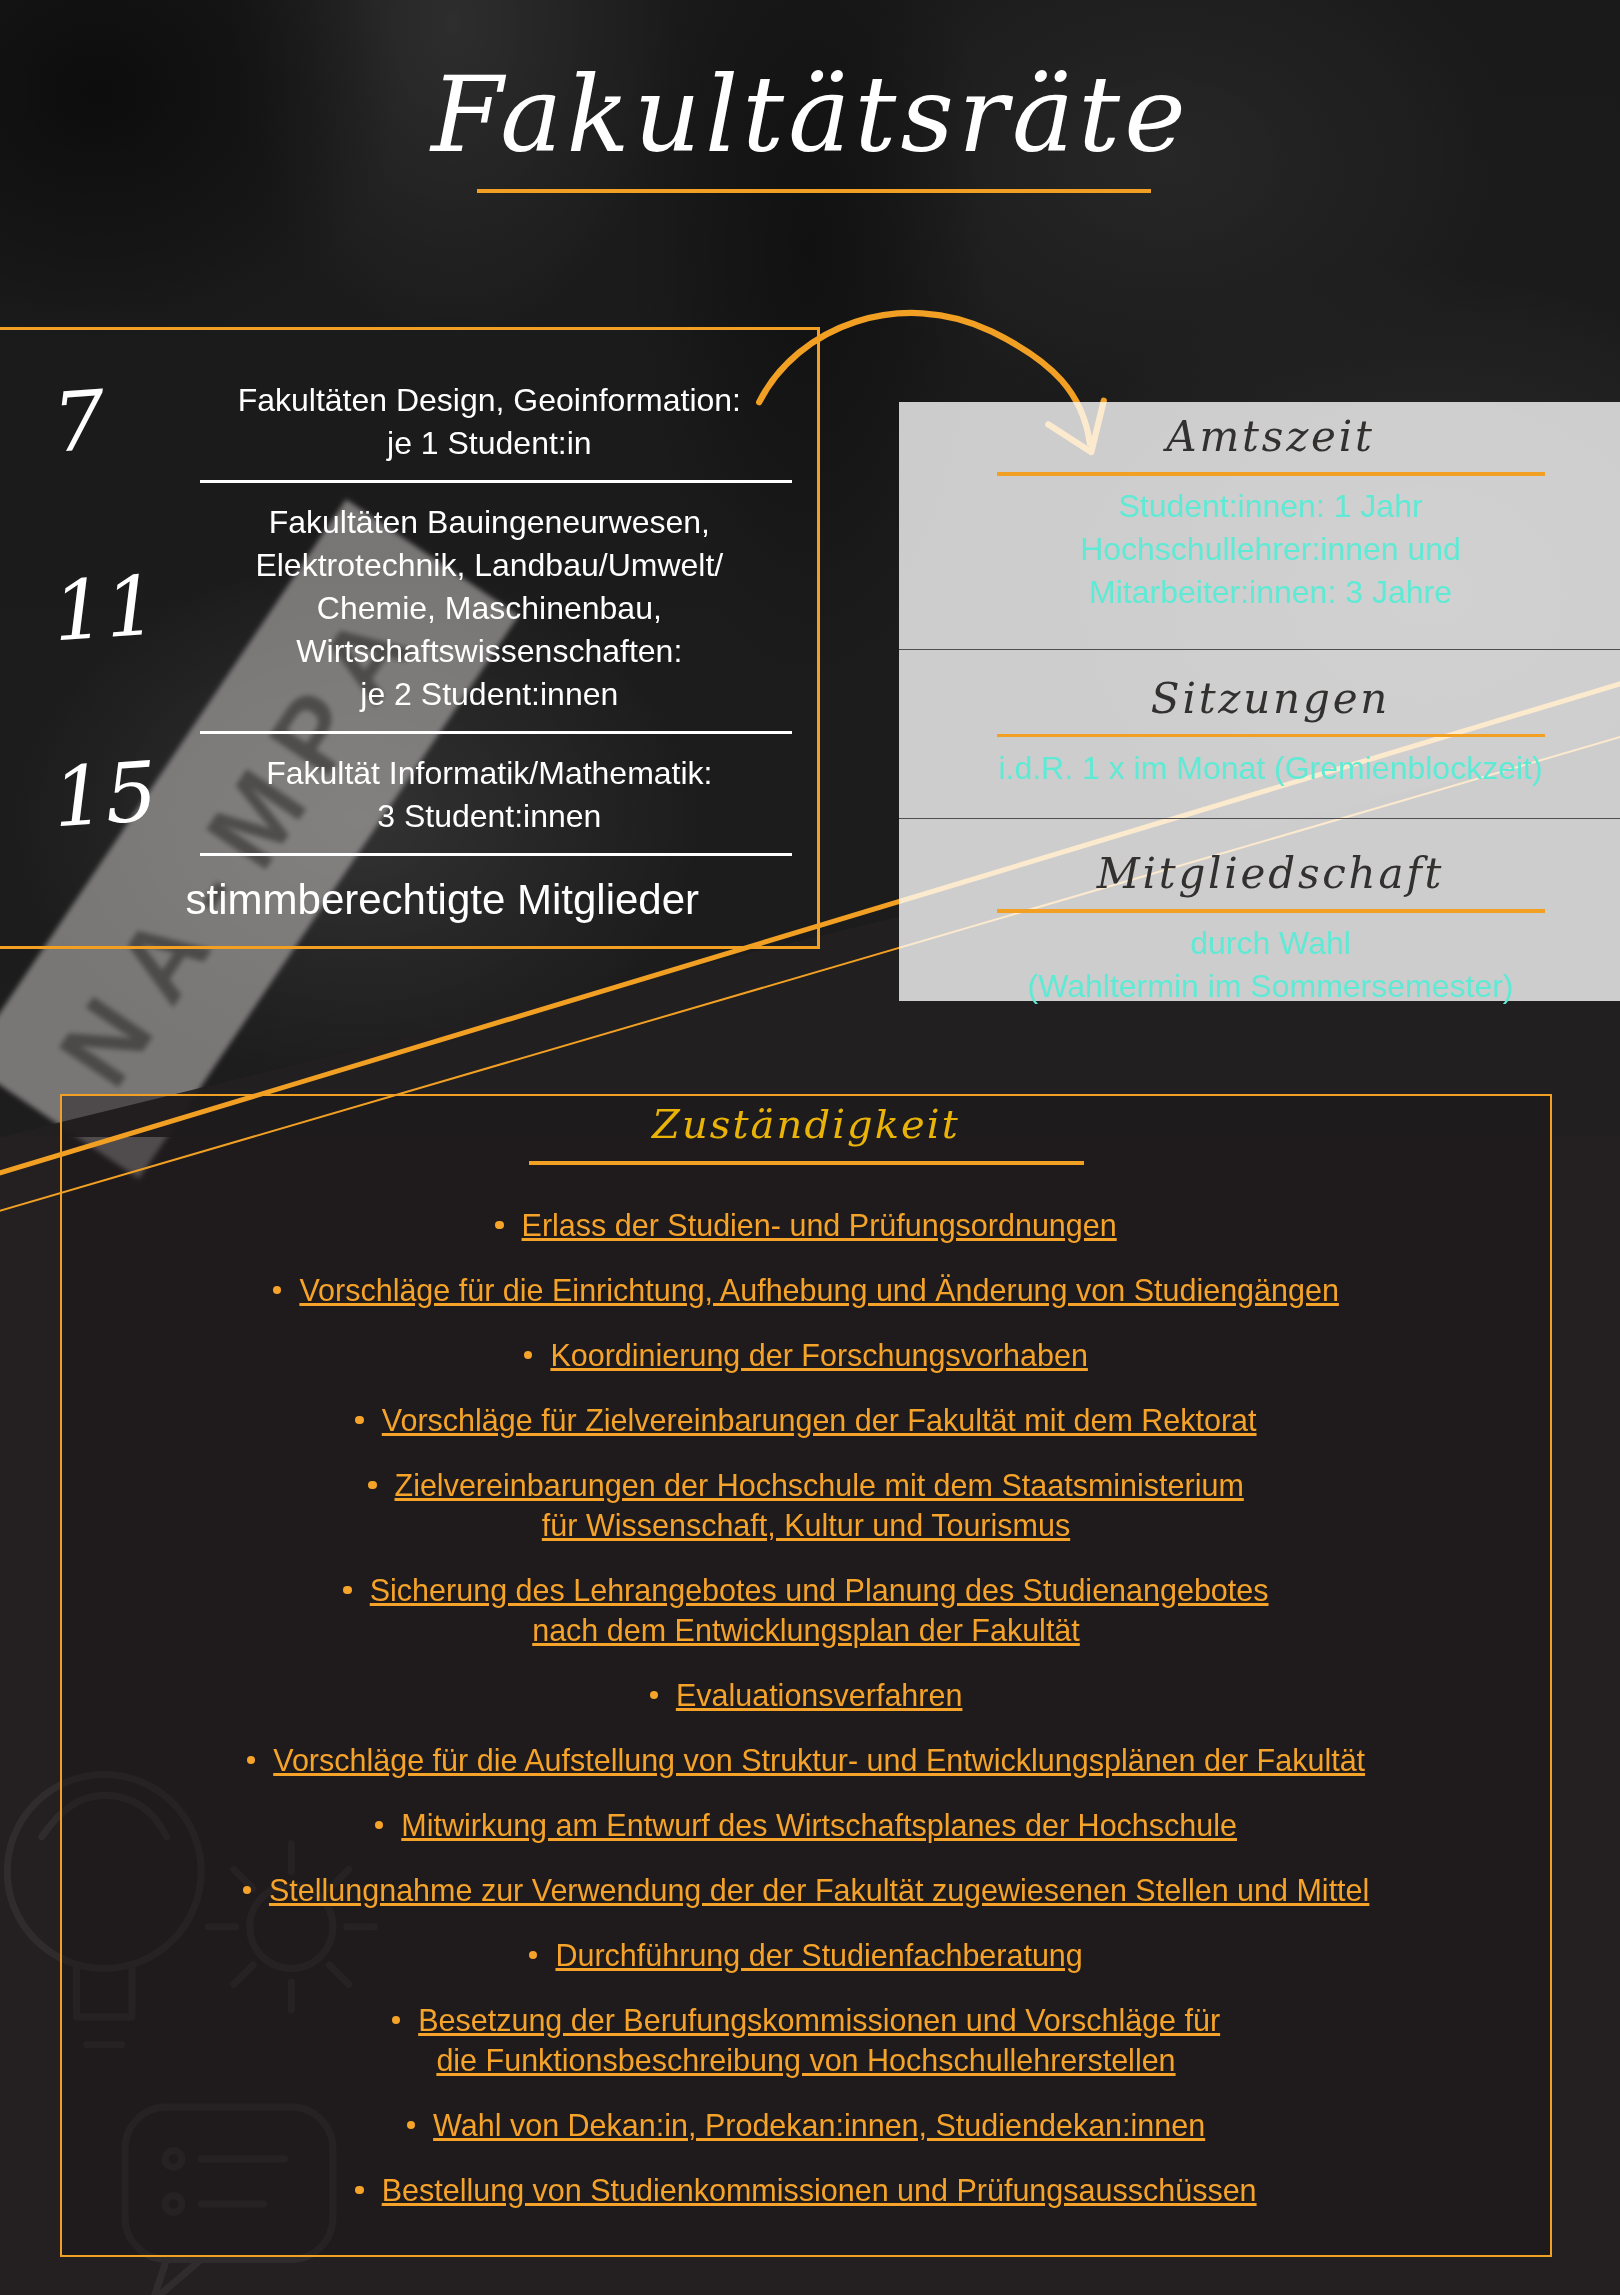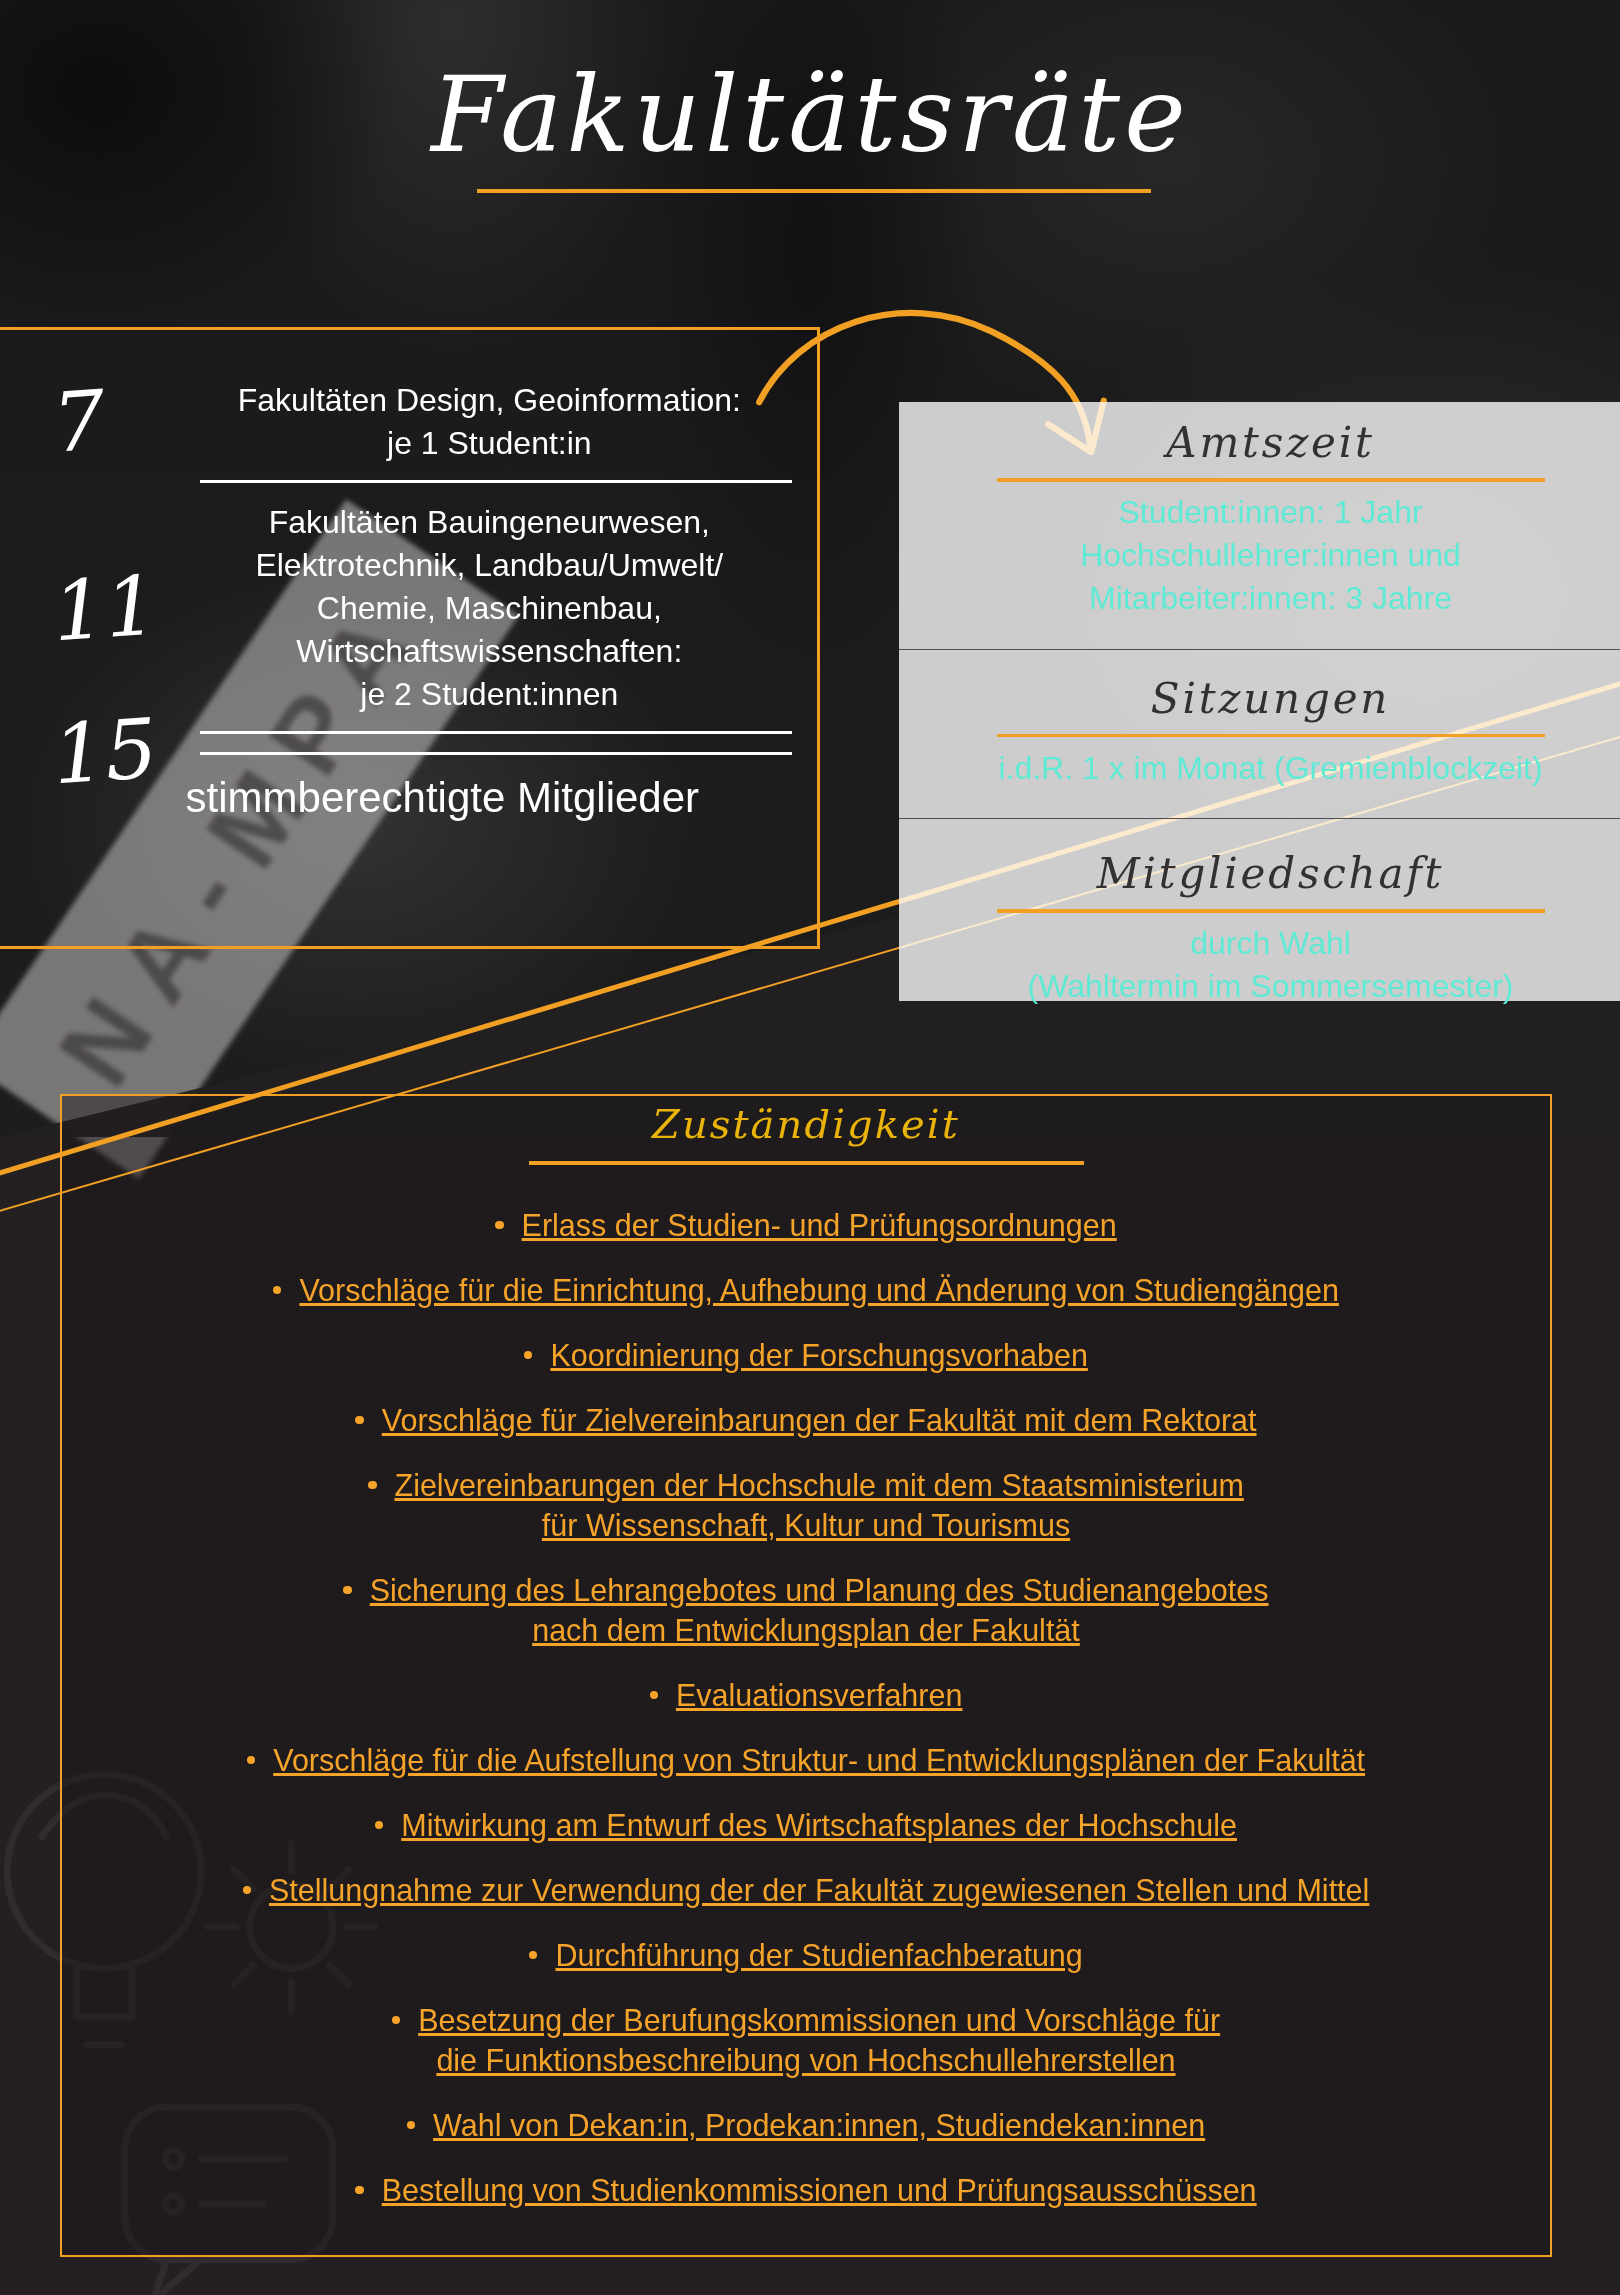--- a/index.html
+++ b/index.html
@@ -73,21 +73,21 @@
   }
   .m-lines{font-size:32px;line-height:43px;text-align:center;}
   .m-divider{height:2.8px;background:#fff;margin:15.3px 25px 15.3px 201px;}
   .m-footer{font-size:42px;text-align:center;margin-top:19.4px;padding-left:69px;}
   
   .info{
     position:absolute;left:899px;top:402px;width:722px;height:599px;z-index:3;
     background:var(--panel-glass);color:var(--ink-dark);
   }
   .i-section{box-sizing:border-box;text-align:center;padding-left:21px;}
-  .i-section:nth-child(1){height:247px;padding-top:16px;}
+  .i-section:nth-child(1){height:247px;padding-top:10px;}
   .i-section:nth-child(2){height:169px;border-top:1.4px solid #4f4d4d;padding-top:23.6px;}
   .i-section:nth-child(3){height:183px;border-top:1.4px solid #4f4d4d;padding-top:30px;}
   .i-heading{font-size:42px;color:#333030;letter-spacing:2.8px;}
   .i-underline{width:548px;height:3.5px;background:var(--accent);margin:11px auto 9.7px auto;}
   .i-lines{font-size:32px;line-height:43px;color:#5eead4;}
   
   .arrow-svg{position:absolute;left:0;top:0;z-index:2;}
   
   .duties{
     position:absolute;left:60px;top:1094px;width:1492px;height:1163px;z-index:1;
@@ -155,20 +155,24 @@
             <div>Fakultäten Bauingeneurwesen,</div>
             <div>Elektrotechnik, Landbau/Umwelt/</div>
             <div>Chemie, Maschinenbau,</div>
             <div>Wirtschaftswissenschaften:</div>
             <div>je 2 Student:innen</div>
           </div>
         </div>
         <div class="m-divider"></div>
         <div class="m-row">
           <div class="m-num hand">15</div>
+          <div class="m-lines">
+            <div>Fakultät Informatik/Mathematik:</div>
+            <div>3 Student:innen</div>
+          </div>
         </div>
         <div class="m-divider"></div>
       </div>
     <div class="m-footer">stimmberechtigte Mitglieder</div>
   </div>
 
   <svg class="arrow-svg" width="1621" height="624" viewBox="0 0 2338 900">
     <path d="M 1095 580 C 1150 470, 1300 415, 1430 478 C 1520 522, 1562 568, 1572 640" fill="none" stroke="#F2A024" stroke-width="9" stroke-linecap="round"></path>
     <polyline points="1512,612 1574,652 1592,578" fill="none" stroke="#F2A024" stroke-width="9" stroke-linecap="round" stroke-linejoin="round"></polyline>
   </svg>

